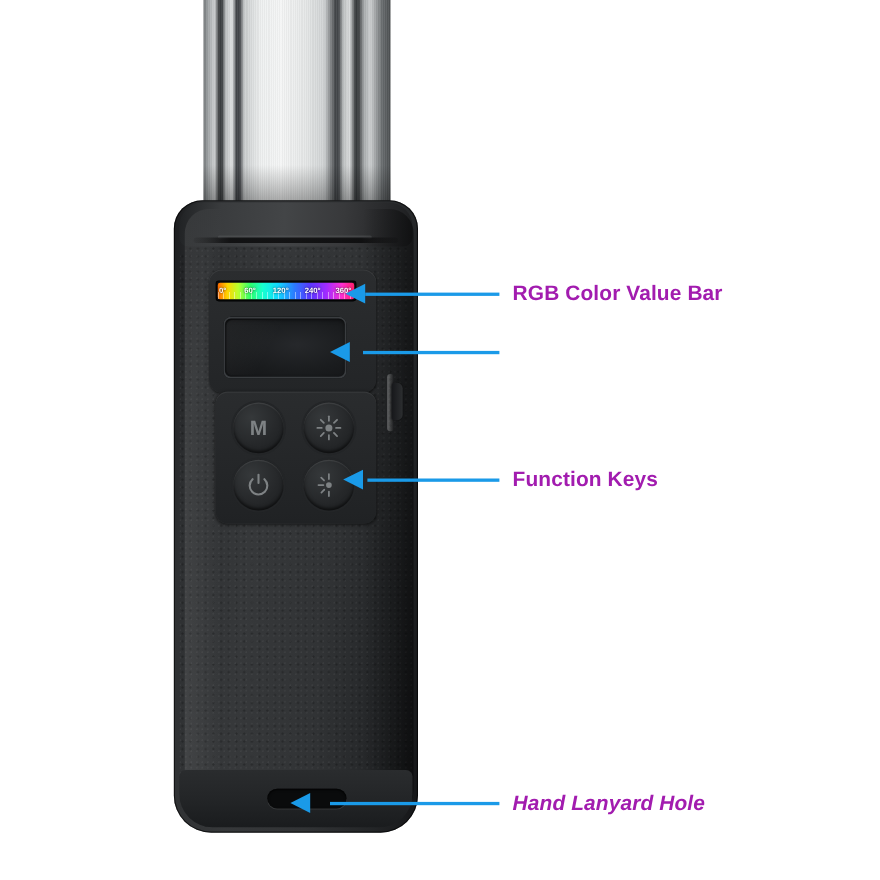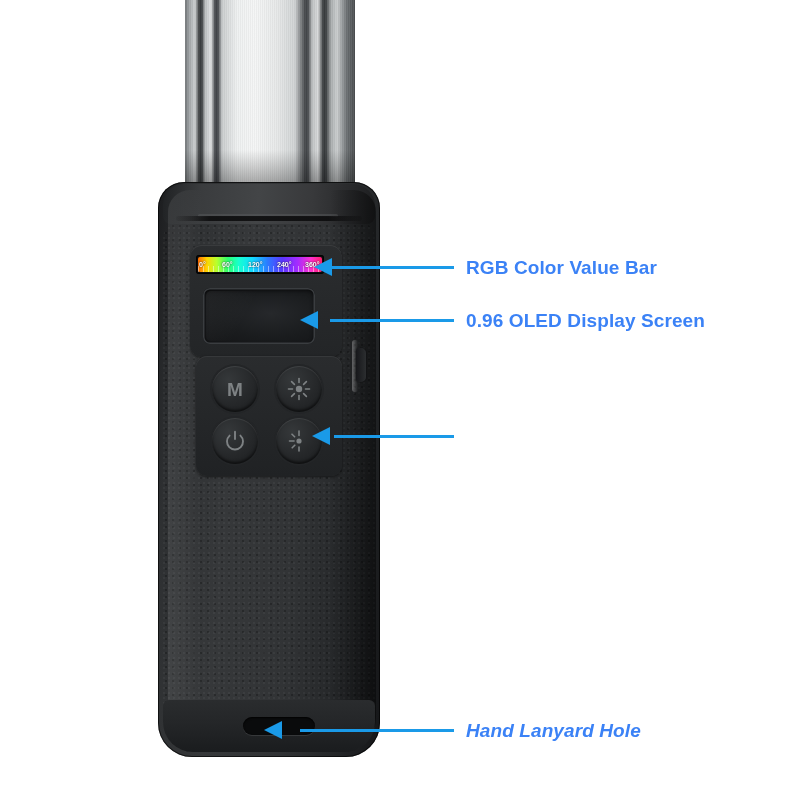--- a/index.html
+++ b/index.html
@@ -197,21 +197,21 @@
     position:absolute;height:3px;background:#1a9ae8;
   }
   .arrow{
     position:absolute;width:0;height:0;
     border-top:9px solid transparent;
     border-bottom:9px solid transparent;
     border-right:18px solid #1a9ae8;
   }
   .callout-text{
     position:absolute;
-    font-size:19px;font-weight:bold;color:#3b82f6;
+    font-size:19px;font-weight:bold;color:#a21caf;
     font-family:"Liberation Sans", sans-serif;
     white-space:nowrap;
     letter-spacing:.1px;
   }
 </style>
 </head>
 <body>
 
 <div id="stage">
 
@@ -295,22 +295,22 @@
 
   <div class="lanyard-plate"></div>
   <div class="lanyard"></div>
 
   <div class="callout-line" style="left:332px;top:266px;width:122px;"></div>
   <div class="arrow" style="left:314px;top:258px;"></div>
   <div class="callout-text" style="left:466px;top:257px;">RGB Color Value Bar</div>
 
   <div class="callout-line" style="left:330px;top:319px;width:124px;"></div>
   <div class="arrow" style="left:300px;top:311px;"></div>
-  <div class="callout-text" style="left:466px;top:310px;">0.96 OLED Display Screen</div>
 
   <div class="callout-line" style="left:334px;top:435px;width:120px;"></div>
   <div class="arrow" style="left:312px;top:427px;"></div>
+  <div class="callout-text" style="left:466px;top:426px;">Function Keys</div>
 
   <div class="callout-line" style="left:300px;top:729px;width:154px;"></div>
   <div class="arrow" style="left:264px;top:721px;"></div>
   <div class="callout-text" style="left:466px;top:720px;font-style:italic;">Hand Lanyard Hole</div>
 
 </div>
 
 </body></html>

